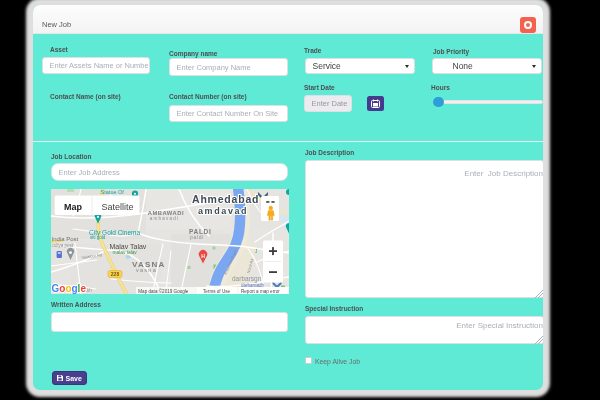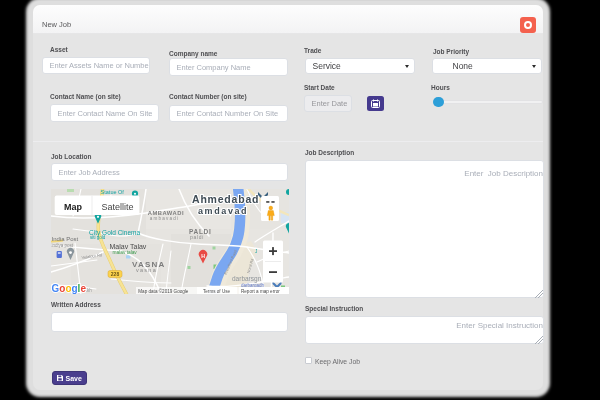--- a/index.html
+++ b/index.html
@@ -1,19 +1,19 @@
 <!DOCTYPE html>
 <html><head>
 <meta charset="utf-8">
 <style>
   * { margin:0; padding:0; box-sizing:border-box; }
   html,body { width:600px; height:400px; background:#000; overflow:hidden;
     font-family:"Liberation Sans", sans-serif; }
   #modal { position:absolute; left:33px; top:5px; width:510px; height:385px;
-    background:#e5e5e5; border-radius:7px;
+    background:#5eead4; border-radius:7px;
     box-shadow:0 0 3px 7px #dedede; }
   .hdr { position:absolute; left:0; top:0; right:0; height:29px;
     background:linear-gradient(#fdfdfd, #f3f3f4);
     border-bottom:1px solid #e6e6e7; border-radius:7px 7px 0 0; }
   .hdr-title { position:absolute; left:9px; top:14.5px; font-size:7.5px; color:#58585a; }
   .closebtn { position:absolute; right:7px; top:12px; width:16px; height:16px;
     background:#f4614e; border-radius:3px; }
   .closebtn:after { content:""; position:absolute; left:3.8px; top:3.8px; width:4px; height:4px;
     border:2.2px solid #fff; border-radius:50%; }
   .lbl { position:absolute; font-size:6.5px; font-weight:bold; color:#4f4f52; white-space:nowrap; }
@@ -55,41 +55,40 @@
   <div class="lbl" style="left:17px; top:41px;">Asset</div>
   <div class="inp" style="left:9px; top:52px; width:108px; height:16.5px;">Enter Assets Name or Number</div>
   <div class="lbl" style="left:136px; top:44.5px;">Company name</div>
   <div class="inp" style="left:136px; top:53px; width:119px; height:18px;">Enter Company Name</div>
   <div class="lbl" style="left:271px; top:42px;">Trade</div>
   <div class="sel" style="left:271.5px; top:53px; width:110px; height:16px;">Service</div>
   <div class="lbl" style="left:400px; top:43px;">Job Priority</div>
   <div class="sel" style="left:398.5px; top:53px; width:110px; height:16px; padding-left:20px;">None</div>
 
   <div class="lbl" style="left:17px; top:88px;">Contact Name (on site)</div>
-  <div class="inp" style="left:17px; top:99px; width:109px; height:18px;">Enter Contact Name On Site</div>
   <div class="lbl" style="left:136px; top:88px;">Contact Number (on site)</div>
   <div class="inp" style="left:136px; top:100px; width:119px; height:17px;">Enter Contact Number On Site</div>
   <div class="lbl" style="left:271px; top:79px;">Start Date</div>
   <div class="inp" style="left:271px; top:90px; width:48px; height:17px; background:#ececee; color:#97979b;">Enter Date</div>
   <div class="datebtn">
       <svg width="9" height="9" viewBox="0 0 9 9">
         <rect x="0.5" y="1.5" width="8" height="7" rx="1" fill="none" stroke="#fff" stroke-width="1"></rect>
         <line x1="2.5" y1="0.5" x2="2.5" y2="2.5" stroke="#fff" stroke-width="1"></line>
         <line x1="6.5" y1="0.5" x2="6.5" y2="2.5" stroke="#fff" stroke-width="1"></line>
         <rect x="2" y="4" width="5" height="3.5" fill="#fff"></rect>
       </svg>
     </div>
   <div class="lbl" style="left:398px; top:78.5px;">Hours</div>
   <div class="slider-track"></div>
   <div class="slider-knob"></div>
 
   <div class="divider"></div>
 
   <div class="lbl" style="left:18px; top:147.5px;">Job Location</div>
-  <div class="inp" style="left:18px; top:158px; width:237px; height:18px;">Enter Job Address</div>
+  <div class="inp" style="left:18px; top:158px; width:237px; height:18px;border-radius:7px;">Enter Job Address</div>
   <div id="map" style="position:absolute; left:18px; top:183.5px; width:238px; height:105px; background:#e5e3df; overflow:hidden;">
   <svg width="238" height="105" viewBox="0 0 238 105" style="display:block">
     <rect x="0" y="0" width="238" height="105" fill="#e6e4e0"></rect>
     <rect x="0" y="0" width="95" height="50" fill="#e3e1dd"></rect>
     <rect x="95" y="0" width="85" height="40" fill="#e8e6e2"></rect>
     <rect x="20" y="55" width="90" height="50" fill="#e4e2de"></rect>
     <rect x="120" y="45" width="60" height="60" fill="#e2e0dc"></rect>
     <rect x="196" y="40" width="42" height="65" fill="#e7e5e1"></rect>
     <rect x="16" y="0" width="7" height="3" fill="#b9dcb0"></rect>
     <rect x="75" y="66.3" width="4.4" height="3.2" fill="#a9d3f5"></rect>

